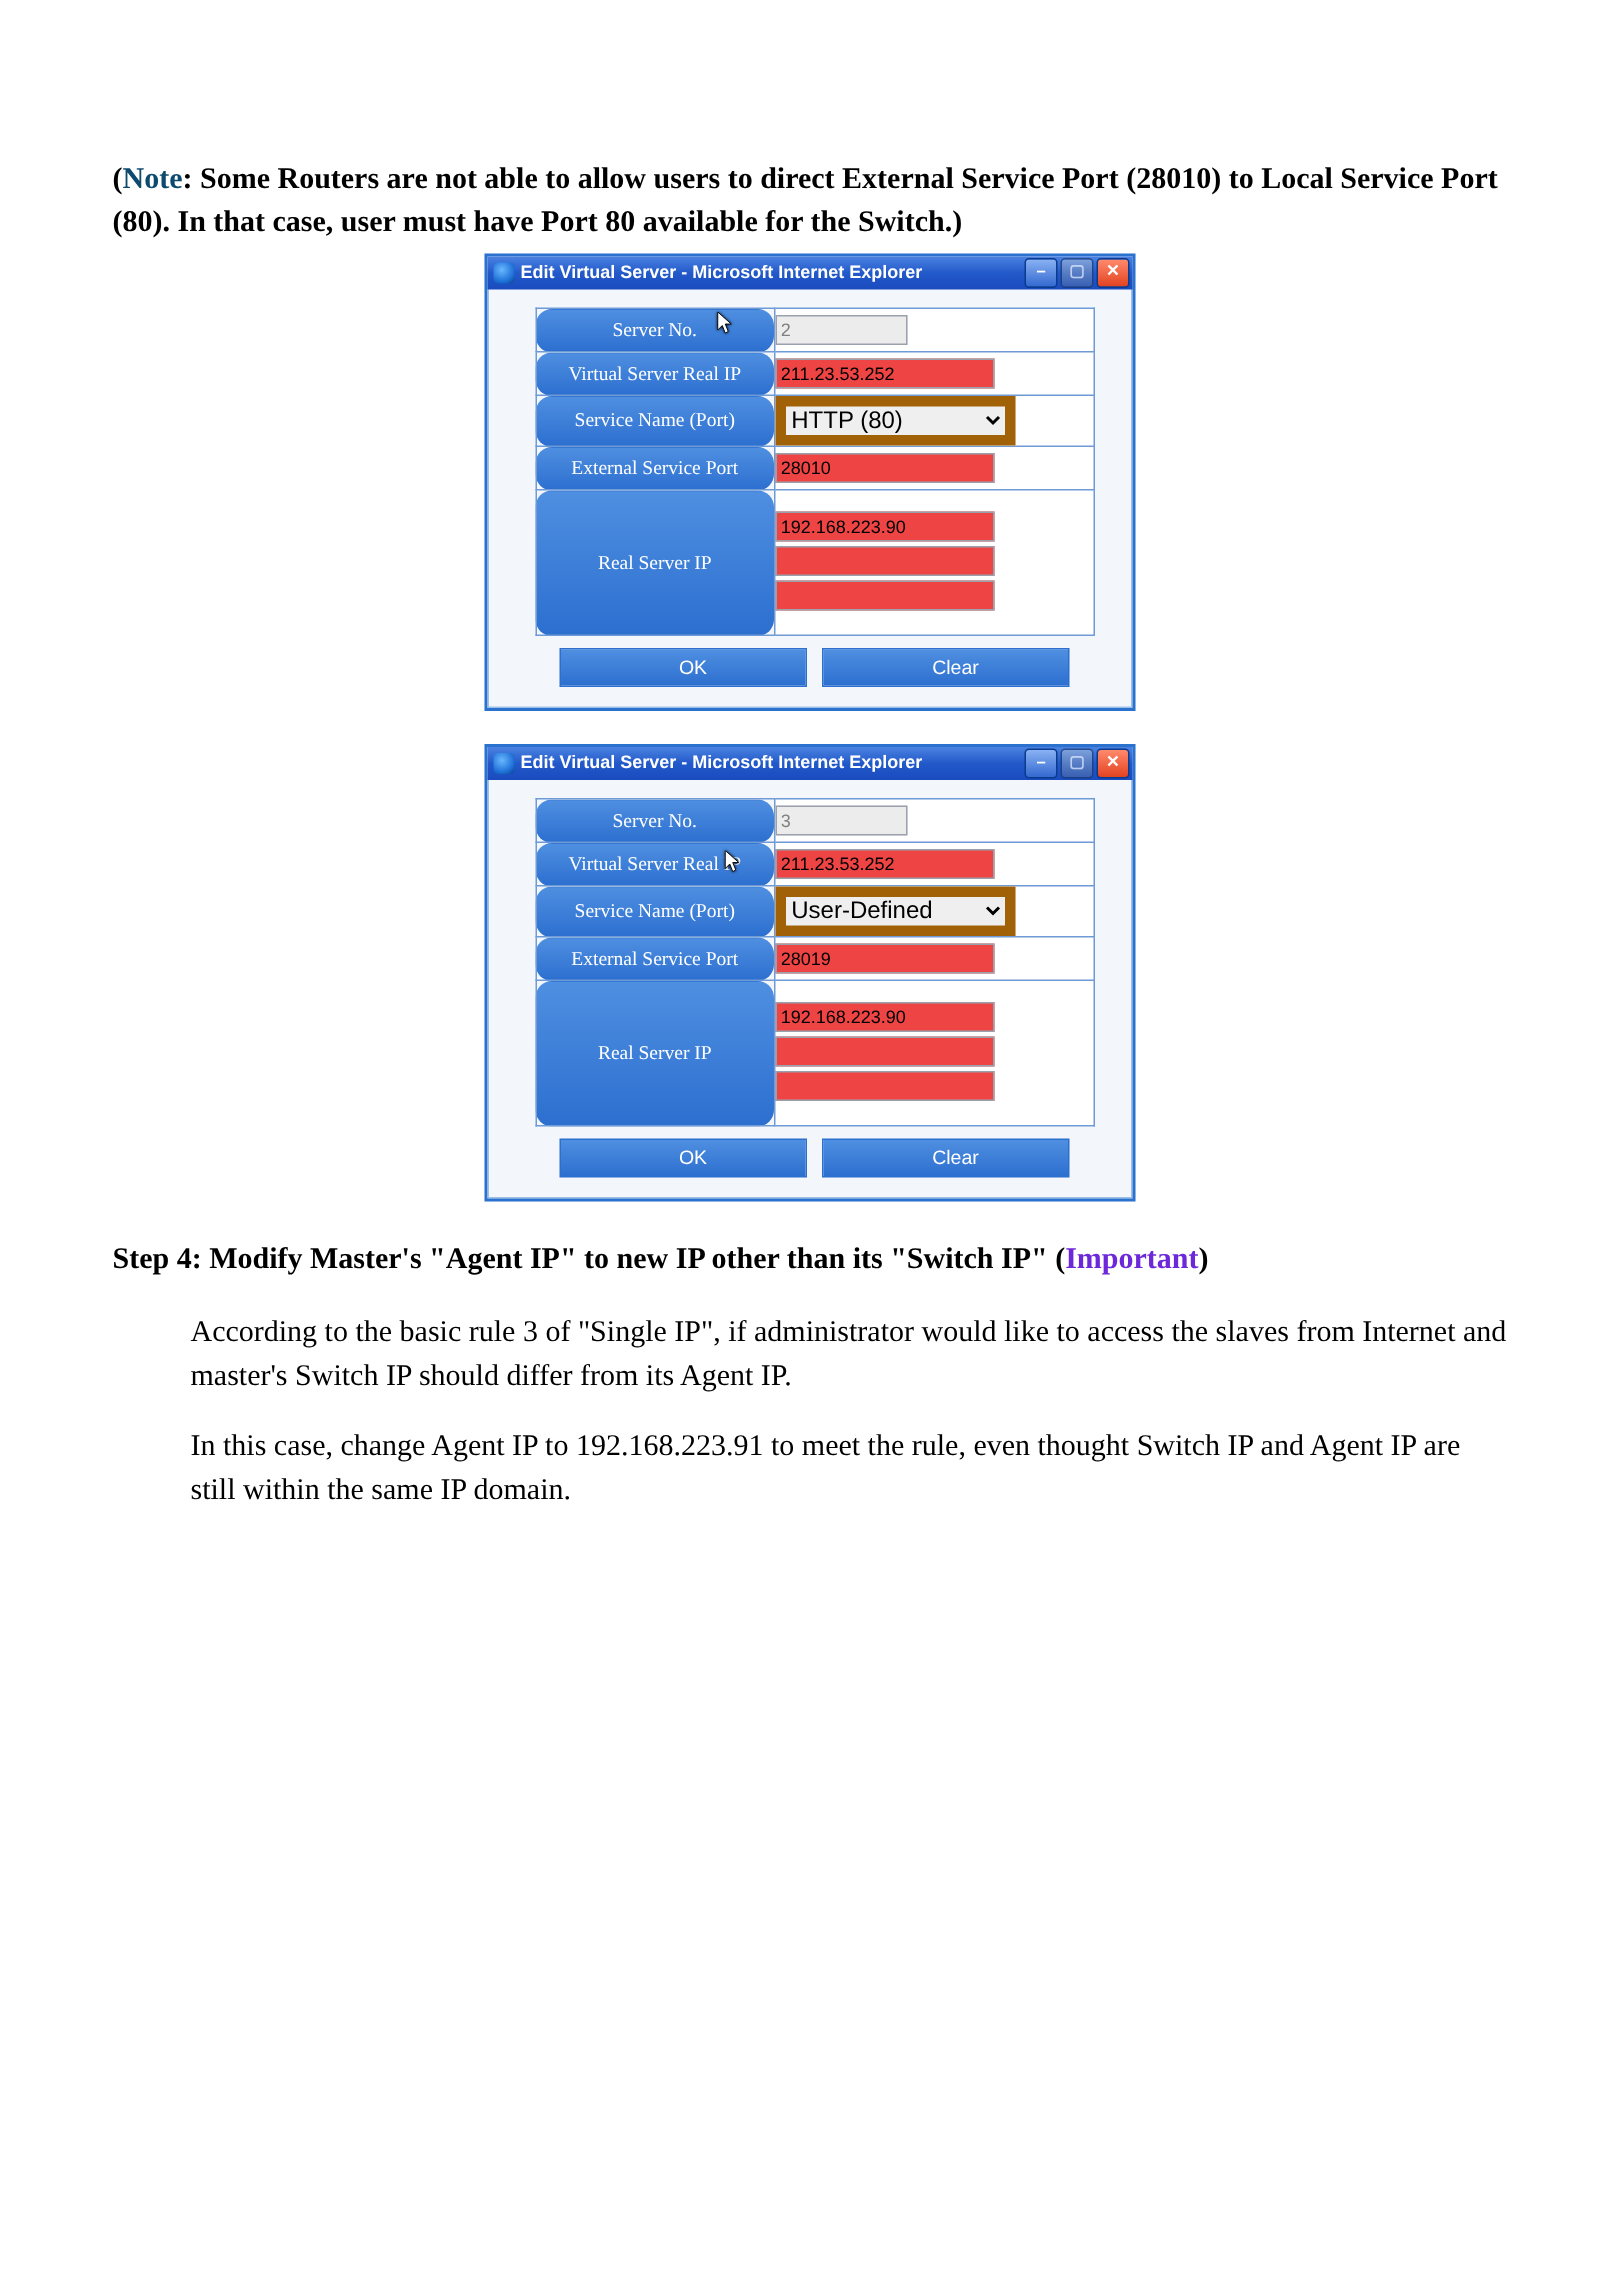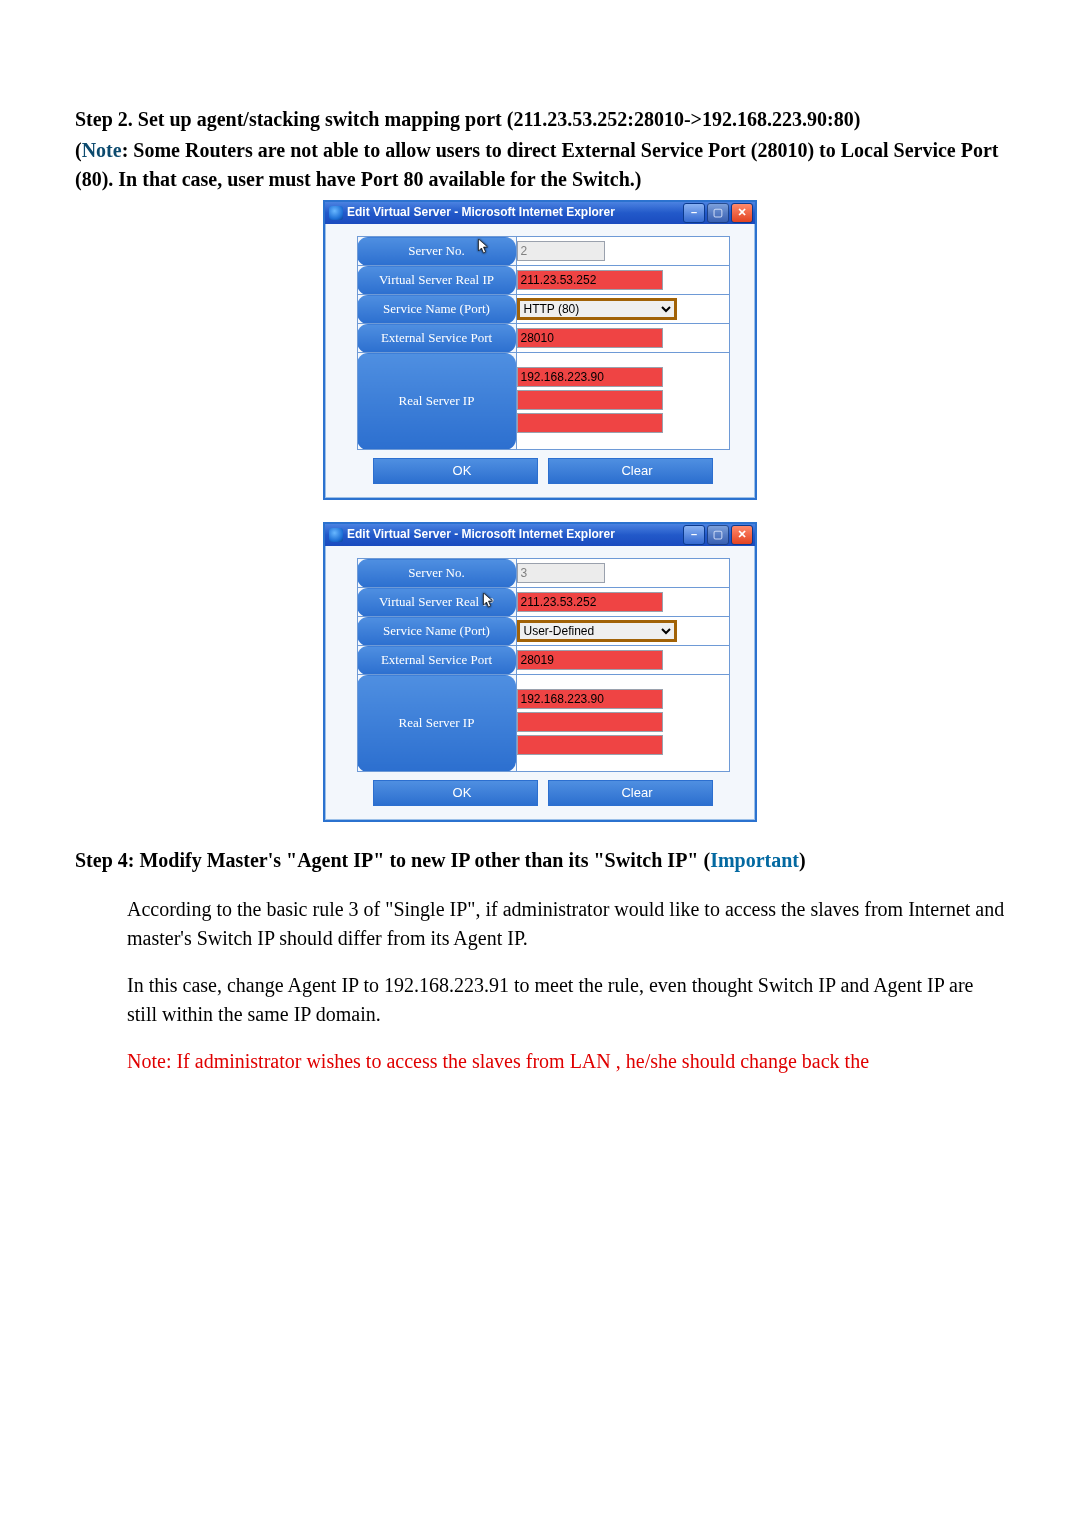--- a/index.html
+++ b/index.html
@@ -88,28 +88,28 @@
     font-family: Tahoma, Arial, sans-serif;
     font-size: 12px;
     padding: 2px 3px;
     border: 1px solid #9aa1ad;
     background: #ef4444;
   }
   .valcell input.readonly { background:#ececec; color:#808080; width:80px; }
   .valcell select {
     width: 160px;
     font-family: Tahoma, Arial, sans-serif;
-    font-size: 12px;
-    border:3px solid #a16207;
+    font-size: 16px;
+    border:7px solid #a16207;
   }
   .multiip { padding:3px 4px; }
   .multiip input { display:block; margin-bottom:3px; width:138px; padding:2px 3px; border:1px solid #9aa1ad; font-size:12px;}
   .btnrow { margin-top:8px; display:flex; justify-content:space-between; padding:0 30px 0 30px;}
   .serif-bold { font-weight: bold; }
-  .important-red { color:#0369a1; }
+  .important-red { color:#6d28d9; }
   .cursor-overlay { position:relative; }
   .cursor {
     position:absolute; width:13px; height:16px;
     pointer-events:none;
   }
   .cursor svg { width:100%; height:100%; filter: drop-shadow(0 0 1px #000); }
   .ok-btn, .clear-btn {
     display:inline-block;
     width:150px; height:24px;
     text-align:center;
@@ -120,21 +120,20 @@
     font-size:13px;
     line-height:24px;
     padding-left:13px;
   }
 </style>
 </head>
 <body>
 
 <div class="page">
 
-  <p class="step-line serif-bold">Step 2.    Set up agent/stacking switch mapping port (211.23.53.252:28010-&gt;192.168.223.90:80)</p>
   <p class="step-line serif-bold">
     <span>(</span><span class="note-red">Note</span><span>: Some Routers are not able to allow users to direct External Service Port (28010) to Local Service Port (80). In that case, user must have Port 80 available for the Switch.)</span>
   </p>
 
   <div class="dialog">
     <div class="titlebar">
       <div class="ie-icon"></div>
       <div class="ttext">Edit Virtual Server - Microsoft Internet Explorer</div>
       <div class="winctrls">
         <div class="winbtn">–</div>
@@ -250,15 +249,14 @@
   </div>
 
   <p class="serif-bold" style="margin-top:24px">
     <span>Step 4:    Modify Master's "Agent IP" to new IP other than its "Switch IP" (</span><span class="important-red">Important</span><span>)</span>
   </p>
 
   <p class="indent para">According to the basic rule 3 of "Single IP", if administrator would like to access the slaves from Internet and master's Switch IP should differ from its Agent IP.</p>
 
   <p class="indent para">In this case, change Agent IP to 192.168.223.91 to meet the rule, even thought Switch IP and Agent IP are still within the same IP domain.</p>
 
-  <p class="indent para" style="color:#e00000;margin-bottom:4px">Note: If administrator wishes to access the slaves from LAN , he/she should change back the</p>
 
 </div>
 
 </body></html>

